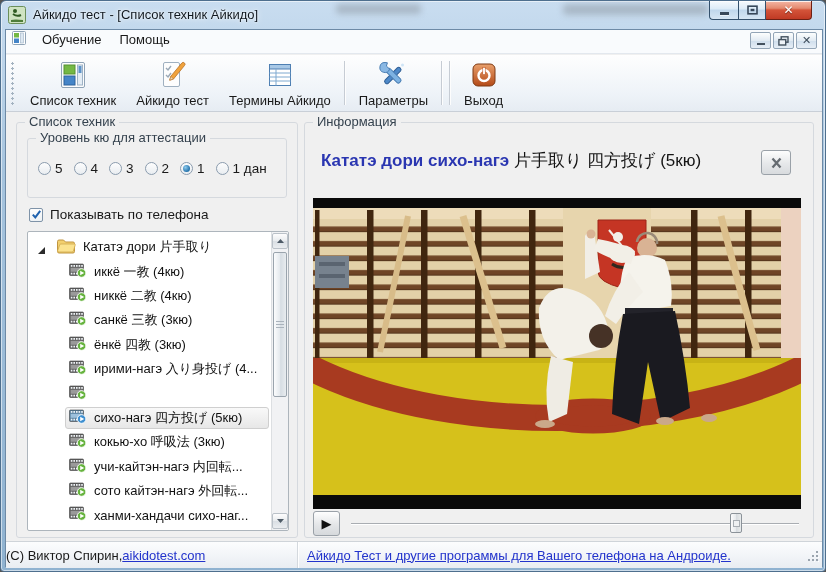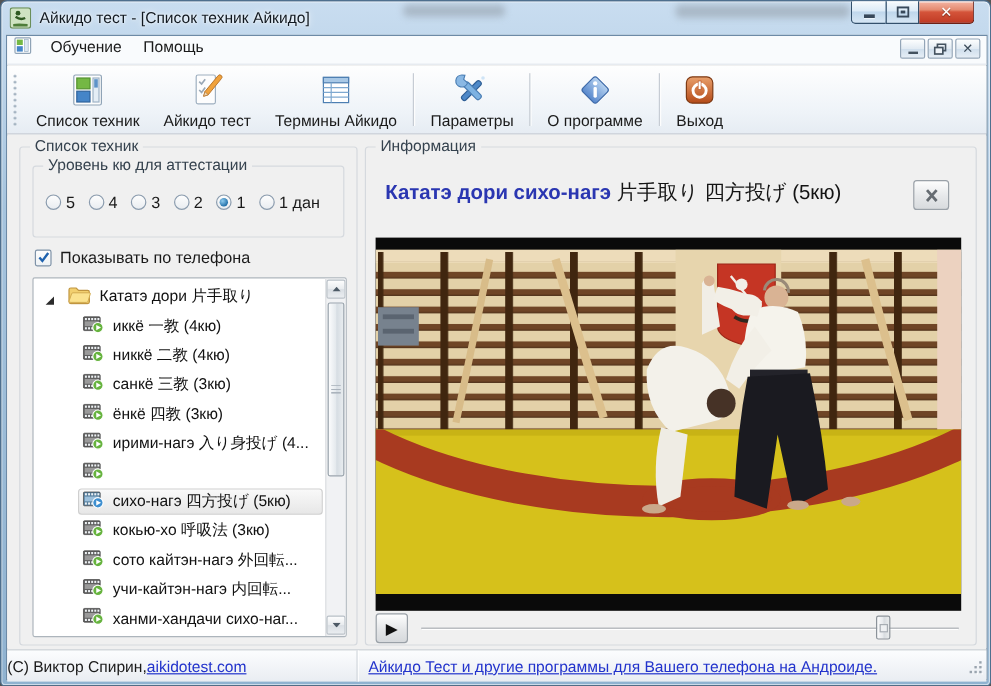--- a/index.html
+++ b/index.html
@@ -205,34 +205,20 @@
                 </g>
                 <g transform="rotate(-45 16 16)">
                   <rect x="13.5" y="8" width="5" height="18" rx="2" fill="#7db2e2" stroke="#4a7eb4"></rect>
                 </g>
                 <path d="M8 3.5 a5 5 0 1 0 4.6 6.6 l-3.2 -3 1 -3.3 z" fill="#8ab8e4" stroke="#4a7eb4"></path>
                 <circle cx="25.5" cy="6" r="1.5" fill="#cfe4f6"></circle>
               </svg></span>
             <span class="tb-label">Параметры</span>
           </div>
           <span class="tb-sep"></span>
-          <div class="tb-button">
-            <span class="tb-icon"><svg width="32" height="32" viewBox="0 0 32 32">
-                <defs>
-                  <linearGradient id="gab" x1="0" y1="0" x2="0" y2="1">
-                    <stop offset="0" stop-color="#b6d2f0"></stop>
-                    <stop offset="1" stop-color="#5787cc"></stop>
-                  </linearGradient>
-                </defs>
-                <rect x="7.6" y="7.6" width="16.8" height="16.8" rx="2.5" transform="rotate(45 16 16)" fill="url(#gab)" stroke="#3f6aa8"></rect>
-                <circle cx="16" cy="10.5" r="1.8" fill="#fff"></circle>
-                <rect x="14.6" y="13.5" width="2.8" height="9" rx="1.2" fill="#fff"></rect>
-              </svg></span>
-            <span class="tb-label">О программе</span>
-          </div>
           <span class="tb-sep"></span>
           <div class="tb-button">
             <span class="tb-icon"><svg width="32" height="32" viewBox="0 0 32 32">
                 <defs>
                   <linearGradient id="gex" x1="0" y1="0" x2="0" y2="1">
                     <stop offset="0" stop-color="#e9a06c"></stop>
                     <stop offset="1" stop-color="#b44a18"></stop>
                   </linearGradient>
                 </defs>
                 <rect x="5" y="5" width="22" height="22" rx="5" fill="url(#gex)" stroke="#7e3a14"></rect>
@@ -498,44 +484,44 @@
                         <rect x="7" y="9.7" width="1.6" height="1.8"></rect>
                         <rect x="9.6" y="2" width="1.6" height="1.8"></rect>
                         <rect x="9.6" y="9.7" width="1.6" height="1.8"></rect>
                         <rect x="12.2" y="2" width="1.6" height="1.8"></rect>
                         <rect x="12.2" y="9.7" width="1.6" height="1.8"></rect>
                       </g>
                       <rect x="1.6" y="4.8" width="11.8" height="4" fill="#9a9a9a"></rect>
                       <circle cx="12.6" cy="10" r="4.3" fill="#66b33e" stroke="#fff" stroke-width="0.9"></circle>
                       <path d="M11.2 7.8 L15.2 10 L11.2 12.2 z" fill="#fff"></path>
                     </svg></span>
+                  <span class="tree-label">учи-кайтэн-нагэ 内回転...</span>
+                </span>
+              </div>
+              <div class="tree-row child">
+                <span class="row-inner">
+                  <span><svg width="18" height="15" viewBox="0 0 18 15">
+                      <rect x="0.5" y="1" width="14" height="11.5" rx="1" fill="#5f5f5f" stroke="#3f3f3f" stroke-width="0.6"></rect>
+                      <g fill="#eef2f5">
+                        <rect x="1.8" y="2" width="1.6" height="1.8"></rect>
+                        <rect x="1.8" y="9.7" width="1.6" height="1.8"></rect>
+                        <rect x="4.4" y="2" width="1.6" height="1.8"></rect>
+                        <rect x="4.4" y="9.7" width="1.6" height="1.8"></rect>
+                        <rect x="7" y="2" width="1.6" height="1.8"></rect>
+                        <rect x="7" y="9.7" width="1.6" height="1.8"></rect>
+                        <rect x="9.6" y="2" width="1.6" height="1.8"></rect>
+                        <rect x="9.6" y="9.7" width="1.6" height="1.8"></rect>
+                        <rect x="12.2" y="2" width="1.6" height="1.8"></rect>
+                        <rect x="12.2" y="9.7" width="1.6" height="1.8"></rect>
+                      </g>
+                      <rect x="1.6" y="4.8" width="11.8" height="4" fill="#9a9a9a"></rect>
+                      <circle cx="12.6" cy="10" r="4.3" fill="#66b33e" stroke="#fff" stroke-width="0.9"></circle>
+                      <path d="M11.2 7.8 L15.2 10 L11.2 12.2 z" fill="#fff"></path>
+                    </svg></span>
                   <span class="tree-label">сото кайтэн-нагэ 外回転...</span>
-                </span>
-              </div>
-              <div class="tree-row child">
-                <span class="row-inner">
-                  <span><svg width="18" height="15" viewBox="0 0 18 15">
-                      <rect x="0.5" y="1" width="14" height="11.5" rx="1" fill="#5f5f5f" stroke="#3f3f3f" stroke-width="0.6"></rect>
-                      <g fill="#eef2f5">
-                        <rect x="1.8" y="2" width="1.6" height="1.8"></rect>
-                        <rect x="1.8" y="9.7" width="1.6" height="1.8"></rect>
-                        <rect x="4.4" y="2" width="1.6" height="1.8"></rect>
-                        <rect x="4.4" y="9.7" width="1.6" height="1.8"></rect>
-                        <rect x="7" y="2" width="1.6" height="1.8"></rect>
-                        <rect x="7" y="9.7" width="1.6" height="1.8"></rect>
-                        <rect x="9.6" y="2" width="1.6" height="1.8"></rect>
-                        <rect x="9.6" y="9.7" width="1.6" height="1.8"></rect>
-                        <rect x="12.2" y="2" width="1.6" height="1.8"></rect>
-                        <rect x="12.2" y="9.7" width="1.6" height="1.8"></rect>
-                      </g>
-                      <rect x="1.6" y="4.8" width="11.8" height="4" fill="#9a9a9a"></rect>
-                      <circle cx="12.6" cy="10" r="4.3" fill="#66b33e" stroke="#fff" stroke-width="0.9"></circle>
-                      <path d="M11.2 7.8 L15.2 10 L11.2 12.2 z" fill="#fff"></path>
-                    </svg></span>
-                  <span class="tree-label">учи-кайтэн-нагэ 内回転...</span>
                 </span>
               </div>
               <div class="tree-row child">
                 <span class="row-inner">
                   <span><svg width="18" height="15" viewBox="0 0 18 15">
                       <rect x="0.5" y="1" width="14" height="11.5" rx="1" fill="#5f5f5f" stroke="#3f3f3f" stroke-width="0.6"></rect>
                       <g fill="#eef2f5">
                         <rect x="1.8" y="2" width="1.6" height="1.8"></rect>
                         <rect x="1.8" y="9.7" width="1.6" height="1.8"></rect>
                         <rect x="4.4" y="2" width="1.6" height="1.8"></rect>

